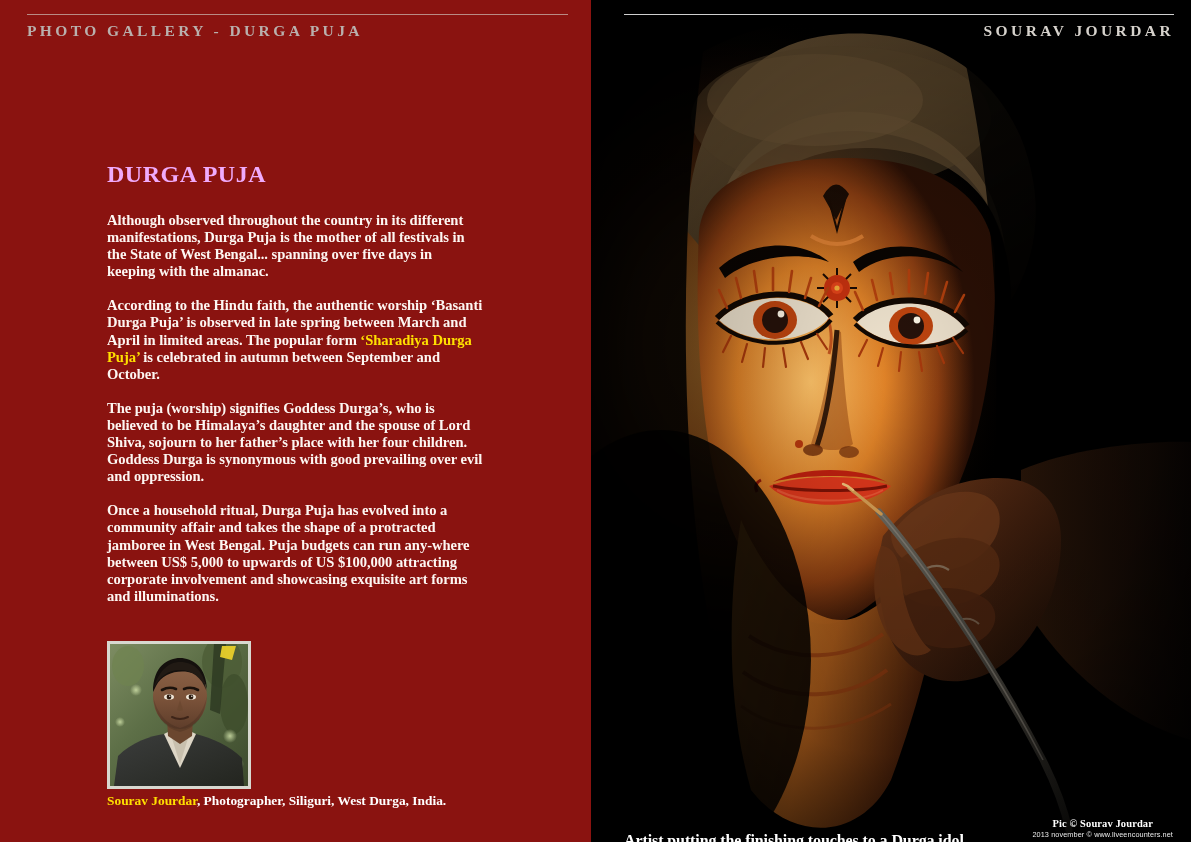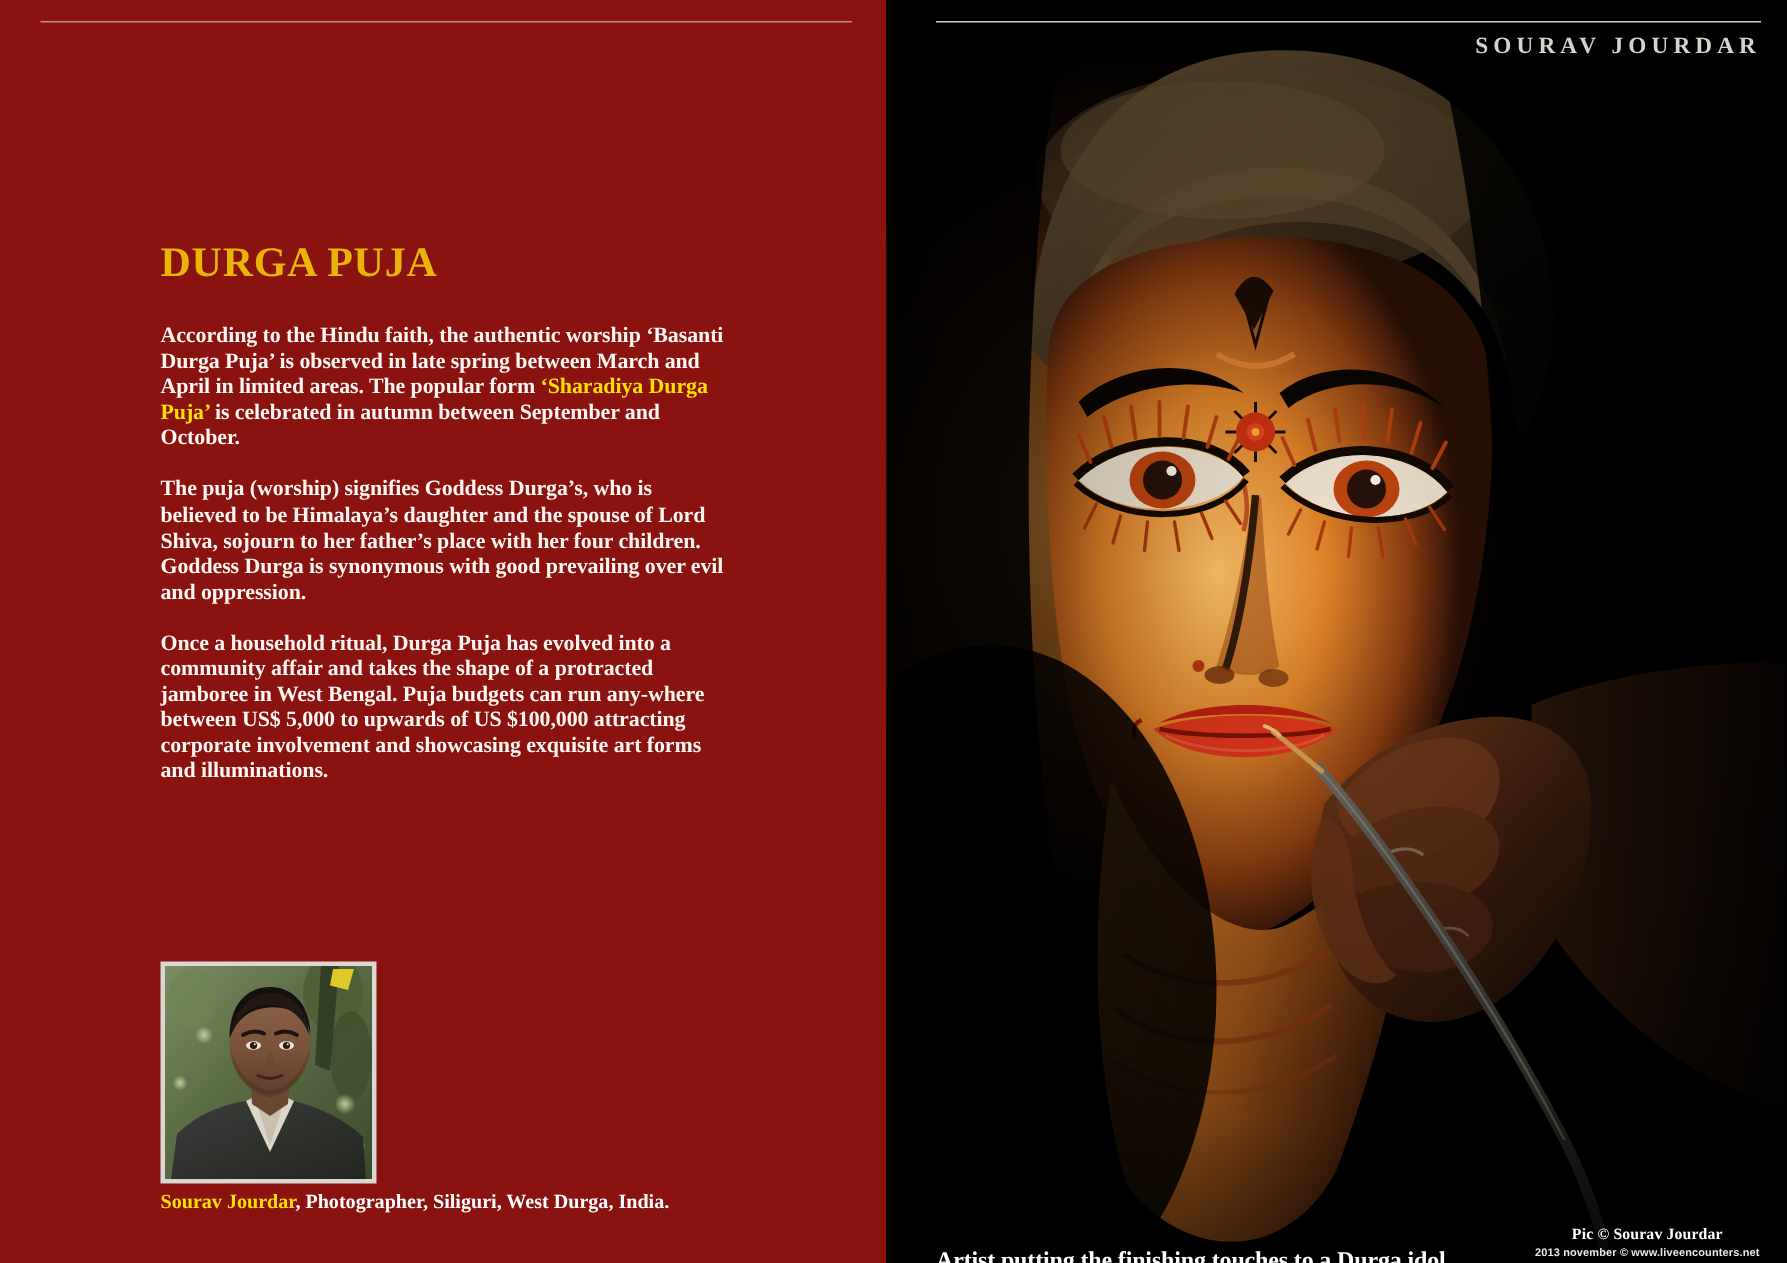--- a/index.html
+++ b/index.html
@@ -49,23 +49,23 @@
   }
 
   .article {
     position: absolute;
     left: 107px;
     top: 162px;
     width: 376px;
   }
   .article-title {
     font-family: "Liberation Serif", serif;
-    font-size: 28px;
-    font-weight: bold;
-    color: #eab308;
+    font-size: 24px;
+    font-weight: bold;
+    color: #f0abfc;
     letter-spacing: 0.5px;
     margin: 0 0 26px 0;
     line-height: 1;
   }
   .para {
     font-family: "Liberation Serif", serif;
     font-size: 14.6px;
     line-height: 17.1px;
     color: #fdf6f2;
     margin: 0 0 17px 0;
@@ -184,37 +184,38 @@
     letter-spacing: 0.1px;
     white-space: nowrap;
   }
   .pic-credit .pc-sub {
     font-family: "Liberation Sans", sans-serif;
     font-size: 7.3px;
     color: #e9e9e9;
     letter-spacing: 0.1px;
     white-space: nowrap;
     margin-top: 1px;
-    font-weight: bold;
   }
 </style>
 </head>
 <body>
 
 <div class="page">
 
   <div class="left-panel">
 
     <div class="left-header">
       <div class="rule"></div>
+      <div class="kicker">PHOTO GALLERY - DURGA PUJA</div>
     </div>
 
     <div class="article">
       <h1 class="article-title">DURGA  PUJA</h1>
 
+      <p class="para">Although observed throughout the country in its different manifestations, Durga Puja is the mother of all festivals in the State of West Bengal... spanning over five days in keeping with the almanac.</p>
 
       <p class="para"><span>According to the Hindu faith, the authentic worship ‘Basanti Durga Puja’ is observed in late spring between March and April in limited areas. The popular form </span><span class="hl-yellow">‘Sharadiya Durga Puja’</span><span> is celebrated in autumn between September and October.</span></p>
 
       <p class="para">The puja (worship) signifies Goddess Durga’s, who is believed to be Himalaya’s daughter and the spouse of Lord Shiva, sojourn to her father’s place with her four children. Goddess Durga is synonymous with good prevailing over evil and oppression.</p>
 
       <p class="para">Once a household ritual, Durga Puja has evolved into a community affair and takes the shape of a protracted jamboree in West Bengal. Puja budgets can run any-where between US$ 5,000 to upwards of US $100,000 attracting corporate involvement and showcasing exquisite art forms and illuminations.</p>
     </div>
 
     <div class="portrait-wrap">
       <div class="portrait">

